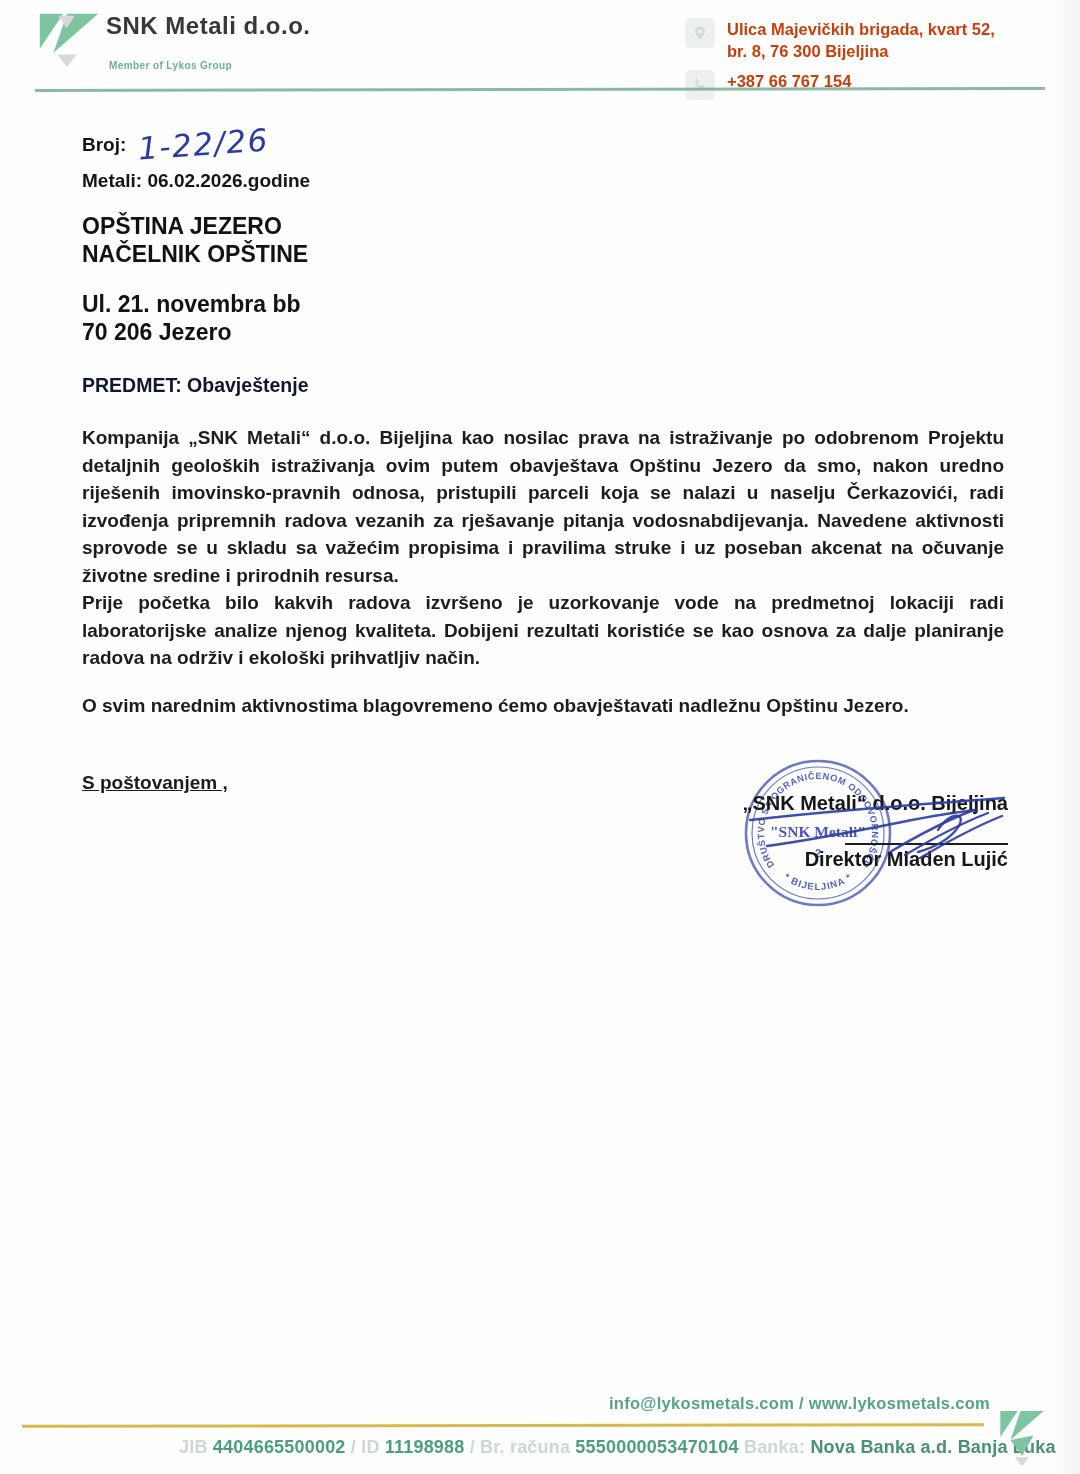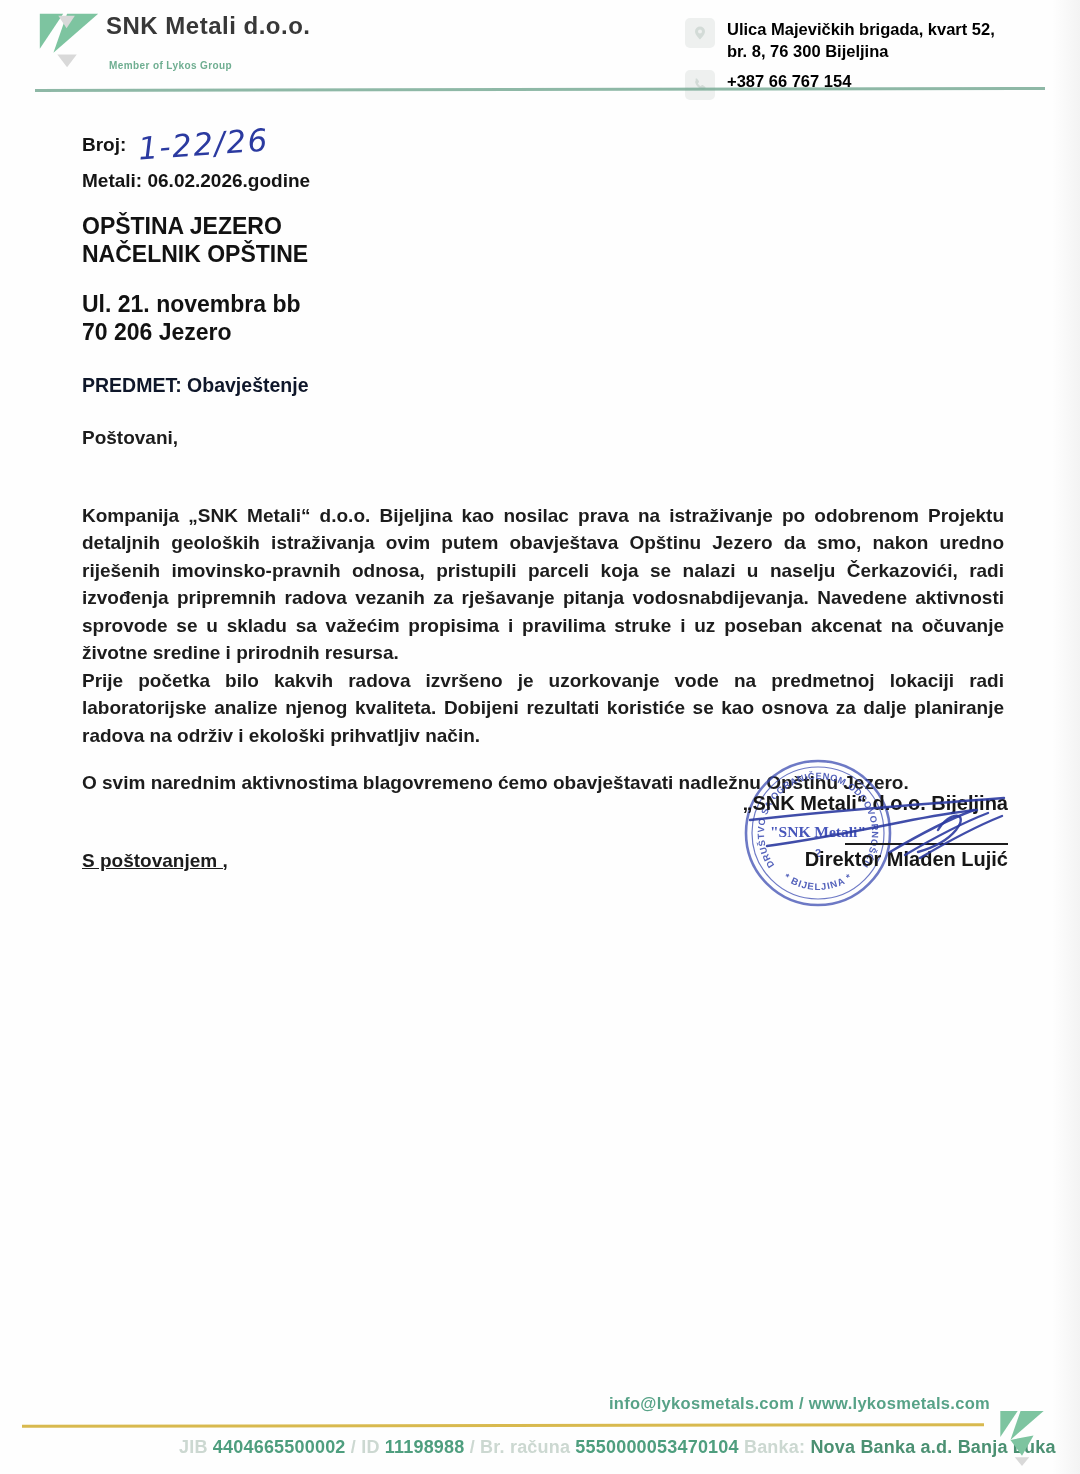--- a/index.html
+++ b/index.html
@@ -23,21 +23,21 @@
   .tagline{
     position:absolute;left:109px;top:60px;font-size:10px;font-weight:600;
     color:#6fae91;letter-spacing:.4px;
   }
   .contact{position:absolute;left:685px;top:18px;width:360px;}
   .contact-row{display:flex;gap:12px;margin-bottom:8px;}
   .cicon{
     width:30px;height:30px;border-radius:5px;background:#eef0ef;flex:0 0 30px;
     display:flex;align-items:center;justify-content:center;
   }
-  .contact-text{font-size:16.5px;font-weight:600;color:#000000;line-height:22px;}
+  .contact-text{font-size:16.5px;font-weight:600;color:#c2410c;line-height:22px;}
   .header-rule{
     position:absolute;left:35px;top:88px;width:1010px;height:3px;
     background:#7aab96;opacity:.85;transform:rotate(-0.12deg);
   }
 
   
   .meta{position:absolute;left:82px;top:134px;}
   .broj-row{display:flex;align-items:flex-start;}
   .label-bold{font-size:19px;font-weight:700;color:#141414;}
   .handwritten{
@@ -154,21 +154,20 @@
     <div>Ul. 21. novembra bb</div>
     <div>70 206 Jezero</div>
   </div>
 
   <div class="subject">
     <span class="lab">PREDMET:</span>
     <span class="val">Obavještenje</span>
   </div>
 
   <div class="letter-body">
-    <p class="salutation">Poštovani,</p>
     <p class="just">Kompanija „SNK Metali“ d.o.o. Bijeljina kao nosilac prava na istraživanje po odobrenom Projektu detaljnih geoloških istraživanja ovim putem obavještava Opštinu Jezero da smo, nakon uredno riješenih imovinsko-pravnih odnosa, pristupili parceli koja se nalazi u naselju Čerkazovići, radi izvođenja pripremnih radova vezanih za rješavanje pitanja vodosnabdijevanja. Navedene aktivnosti sprovode se u skladu sa važećim propisima i pravilima struke i uz poseban akcenat na očuvanje životne sredine i prirodnih resursa.</p>
     <p class="just">Prije početka bilo kakvih radova izvršeno je uzorkovanje vode na predmetnoj lokaciji radi laboratorijske analize njenog kvaliteta. Dobijeni rezultati koristiće se kao osnova za dalje planiranje radova na održiv i ekološki prihvatljiv način.</p>
     <div class="para-gap"></div>
     <p>O svim narednim aktivnostima blagovremeno ćemo obavještavati nadležnu Opštinu Jezero.</p>
     <p class="closing">S poštovanjem ,</p>
   </div>
 
   <div class="stamp">
     <svg width="160" height="160" viewBox="0 0 160 160">
       <g fill="none" stroke="rgba(60,76,178,0.75)">

